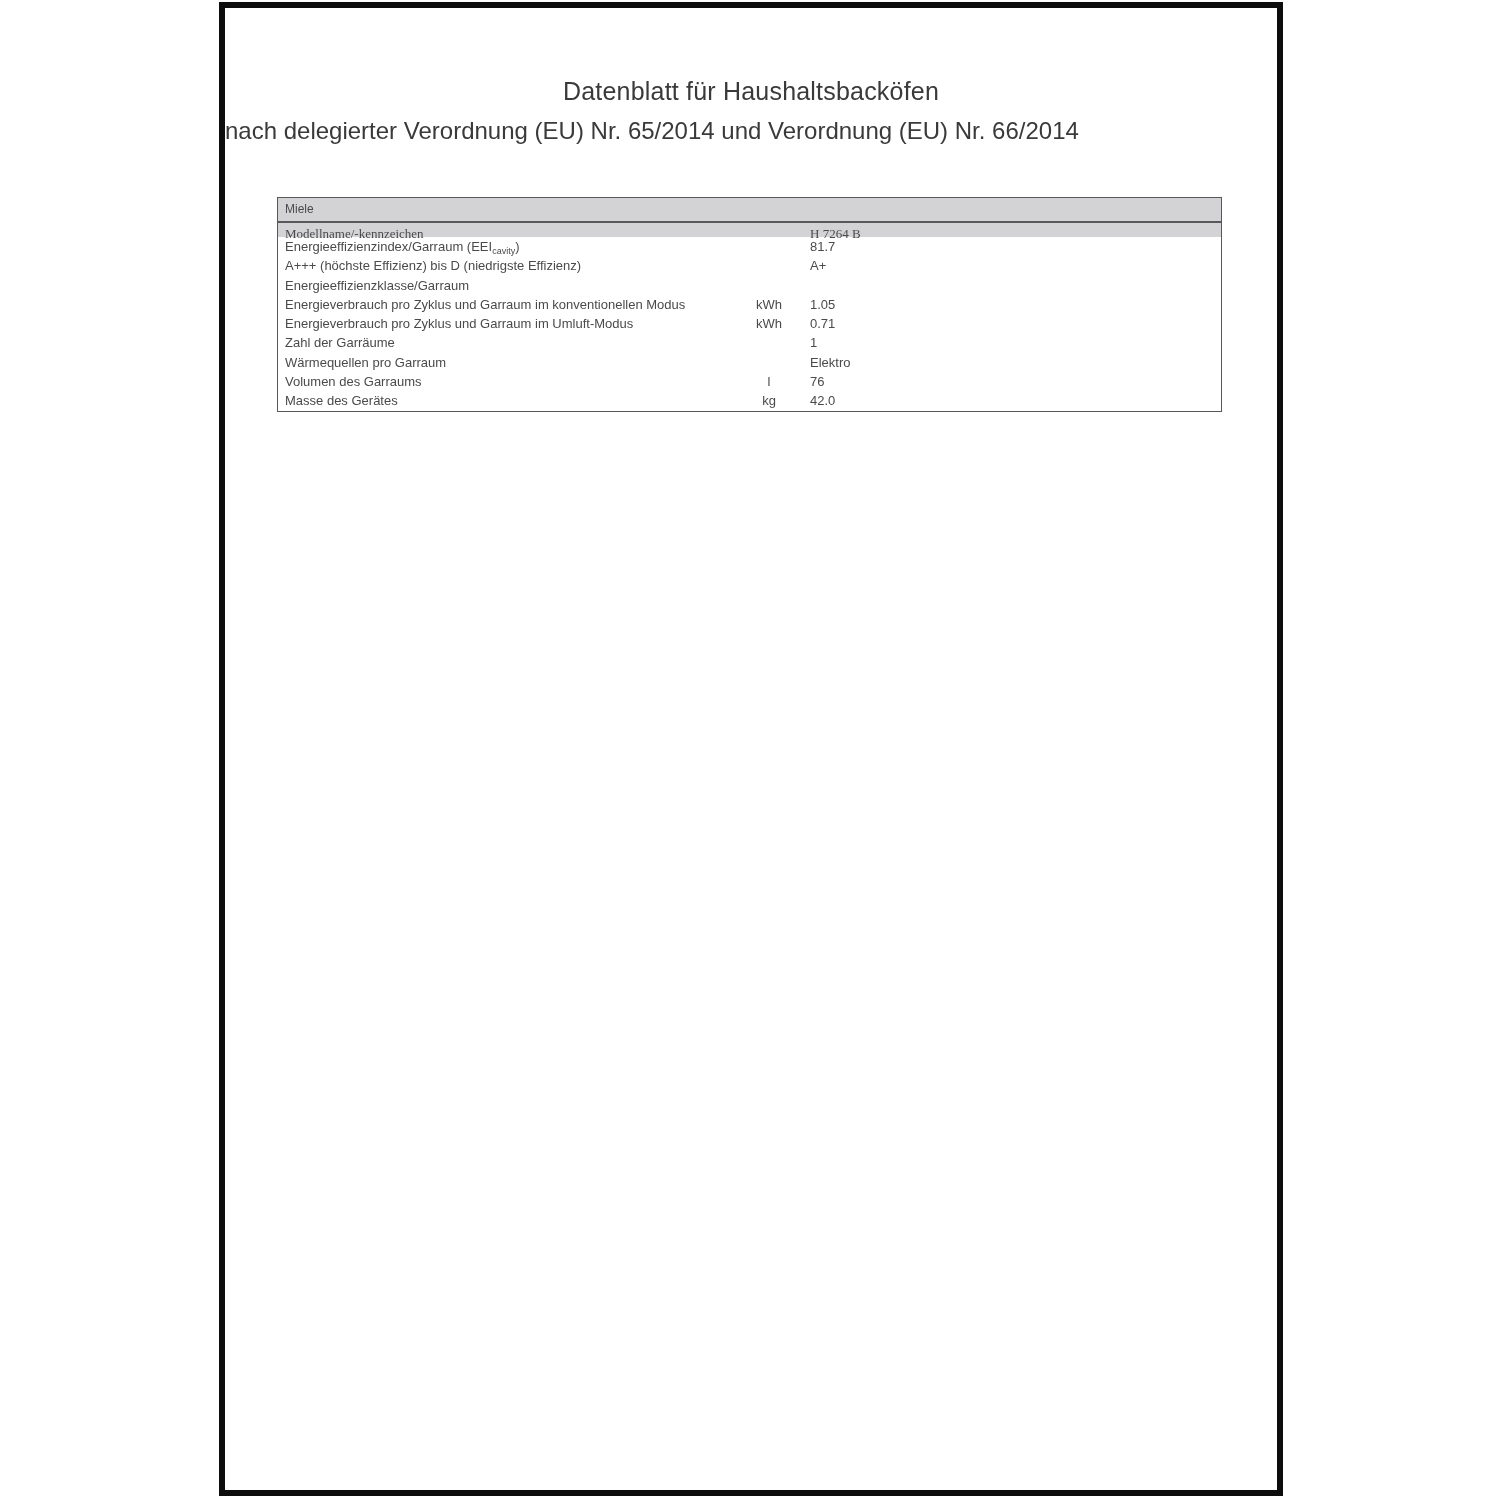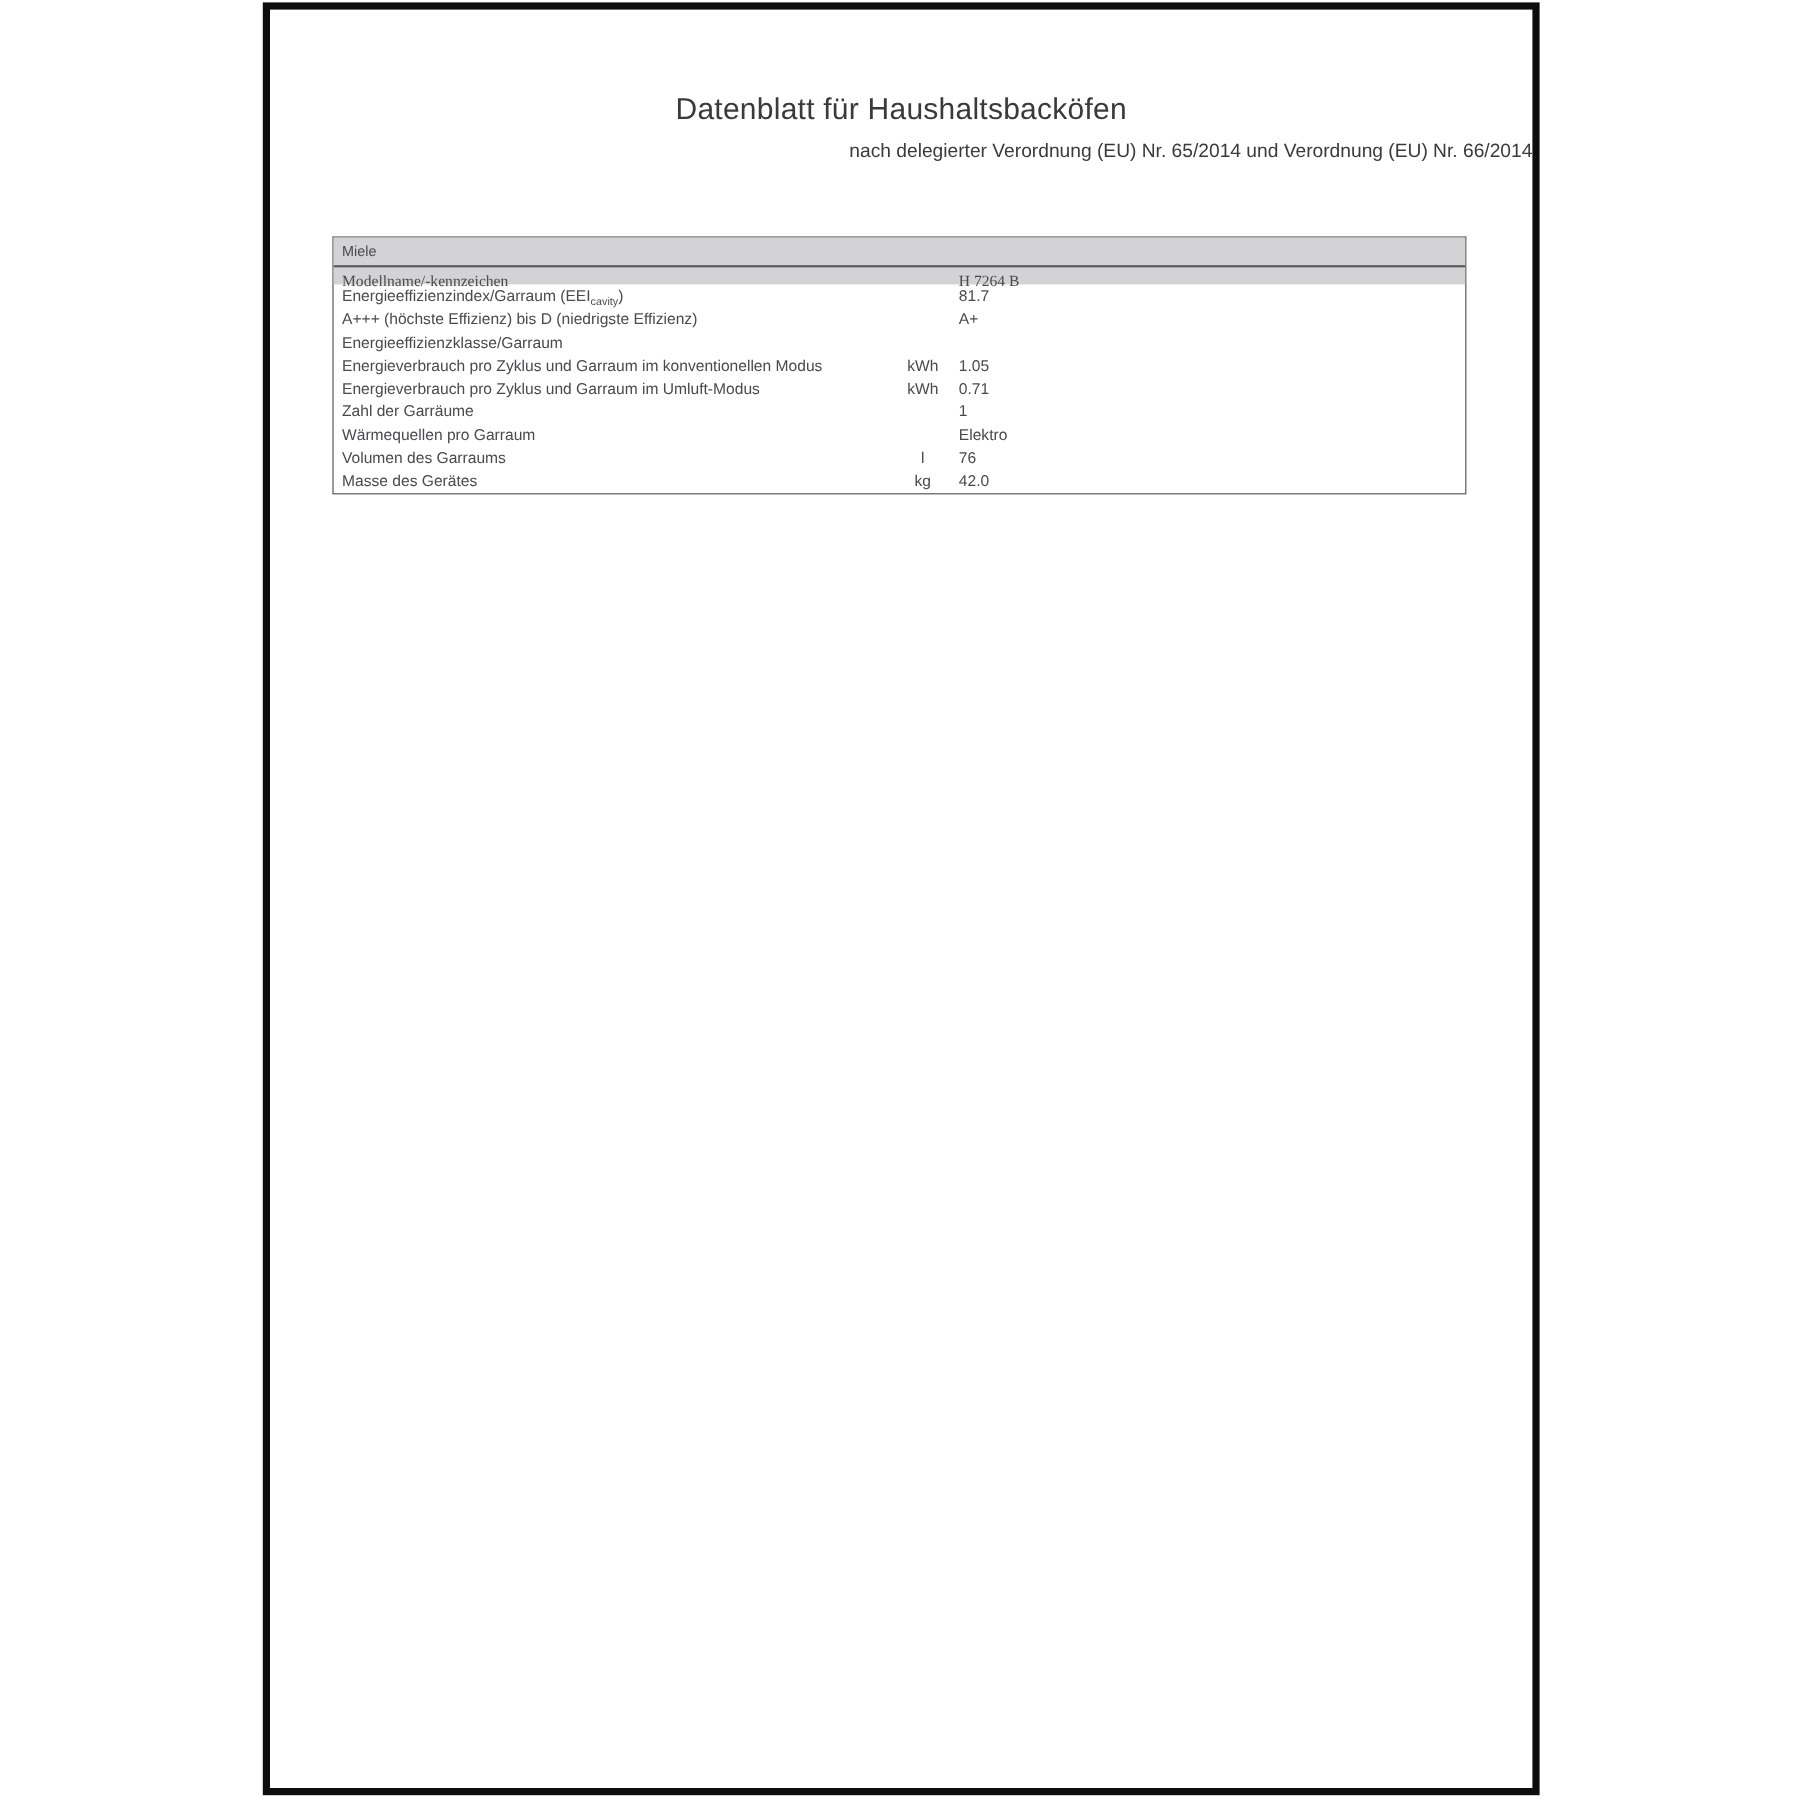--- a/index.html
+++ b/index.html
@@ -37,22 +37,22 @@
     font-size: 25px;
     line-height: 1.2;
     color: var(--text-dark, #3a3a3a);
     letter-spacing: 0.2px;
   }
   .doc-subtitle {
     position: absolute;
     left: 0;
     right: 0;
     top: 109px;
-    text-align: right;
-    font-size: 16px;
+    text-align: left;
+    font-size: 24px;
     line-height: 1.2;
     color: var(--text-dark, #3a3a3a);
   }
   .datasheet {
     position: absolute;
     left: 52px;
     top: 189px;
     width: 945px;
     box-sizing: border-box;
     border: 1px solid var(--table-border, #58585a);
@@ -85,20 +85,21 @@
     flex: 0 0 454px;
     padding-left: 7px;
     overflow: visible;
   }
   .cell.unit {
     flex: 0 0 60px;
     text-align: center;
   }
   .cell.value {
     flex: 1 1 auto;
+    margin-left: 11px;
   }
   .sub {
     font-size: 9px;
     vertical-align: -3px;
   }
 </style>
 </head>
 <body>
 
 <div class="canvas">

